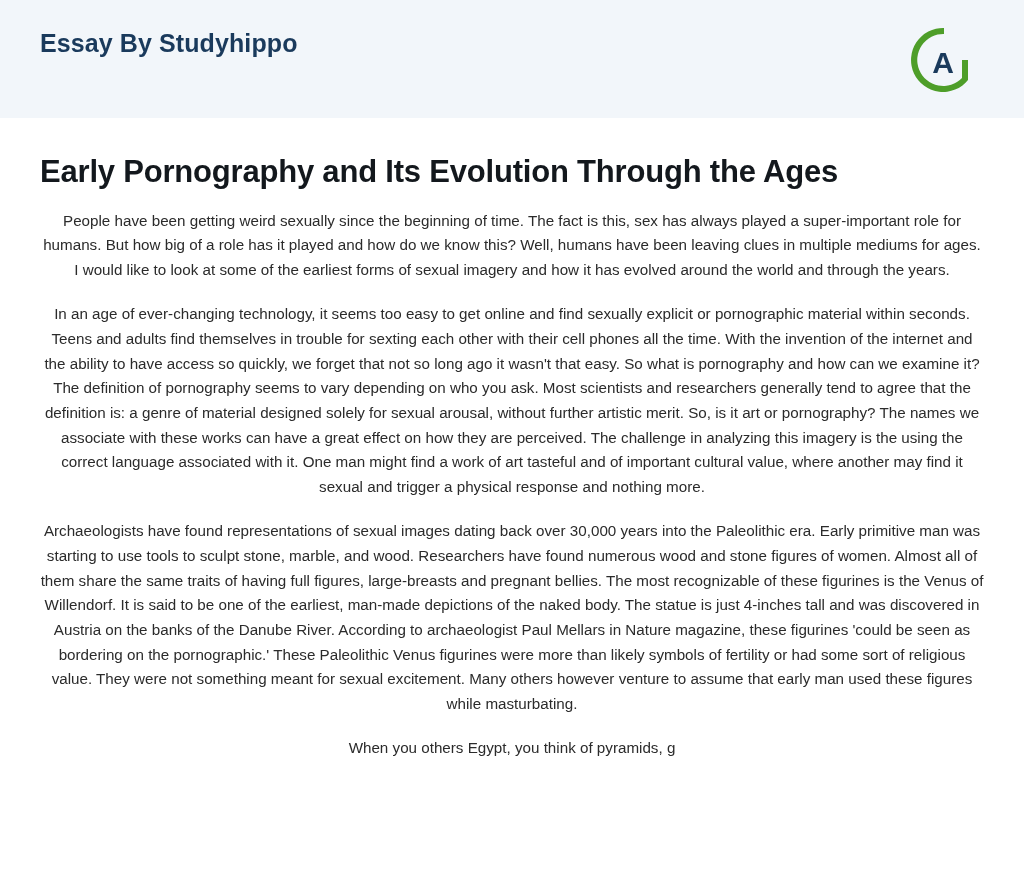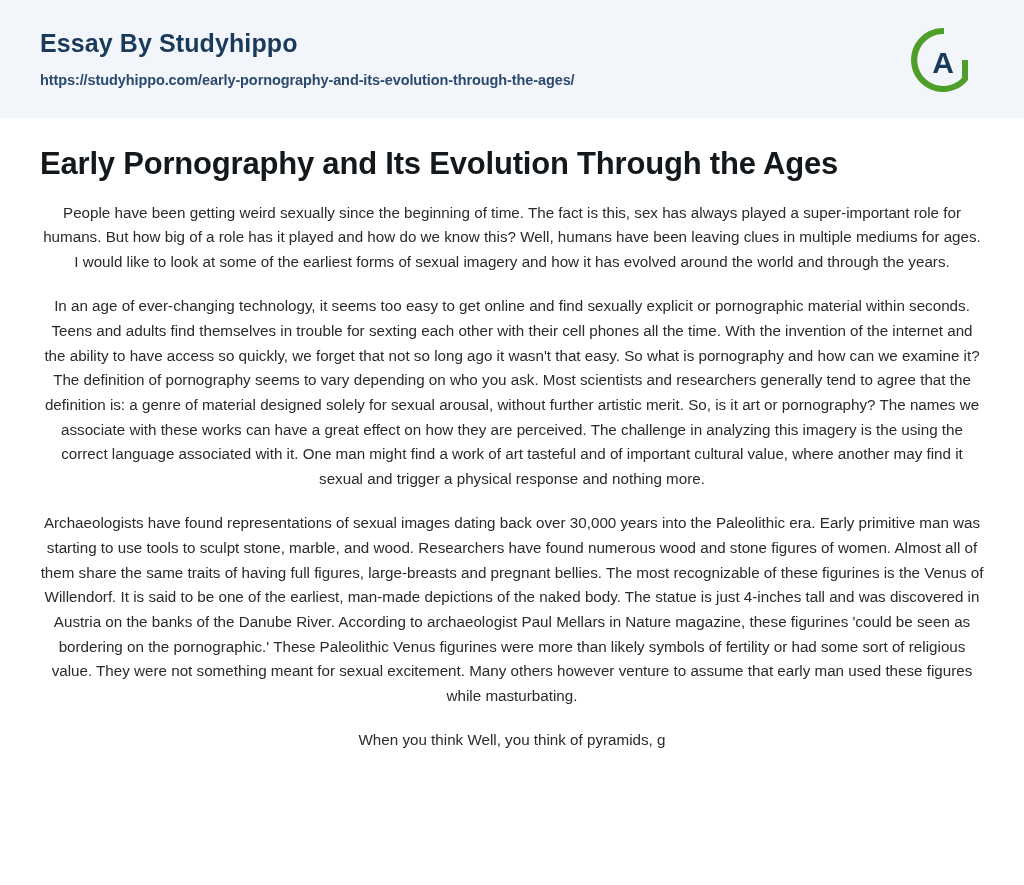--- a/index.html
+++ b/index.html
@@ -56,52 +56,51 @@
 
   
   .content {
     padding: 28px 40px 0 40px;
   }
   .doc-title {
     font-size: 31px;
     font-weight: bold;
     color: #13181d;
     line-height: 1.18;
-    margin: 0 0 18px 0;
+    margin: 8px 0 18px 0;
     letter-spacing: -0.2px;
   }
   .para {
     font-size: 15.2px;
     line-height: 1.62;
     color: #2b2b2b;
     margin: 0 0 20px 0;
     text-align: center;
   }
   .para:last-child {
     margin-bottom: 0;
   }
 </style>
 </head>
 <body>
 
 <div class="page">
 
   <div class="header">
     <div class="brand">Essay By Studyhippo</div>
-    <div class="source-url">https://studyhippo.com/early-pornography-and-its-evolution-through-the-ages/</div>
     <div class="logo">
       <svg width="76" height="76" viewBox="0 0 76 76" xmlns="http://www.w3.org/2000/svg">
         <path d="M38 6 A32 32 0 1 0 62 58 L62 38 L56 38 L56 56 A26 26 0 1 1 38 12 Z" fill="#4e9e29"></path>
         <text x="37" y="51" font-family="Liberation Sans, sans-serif" font-size="30" font-weight="bold" fill="#1a3a5c" text-anchor="middle">A</text>
       </svg>
     </div>
   </div>
 
   <div class="content">
     <h1 class="doc-title">Early Pornography and Its Evolution Through the Ages</h1>
 
     <p class="para">People have been getting weird sexually since the beginning of time. The fact is this, sex has always played a super-important role for humans. But how big of a role has it played and how do we know this? Well, humans have been leaving clues in multiple mediums for ages. I would like to look at some of the earliest forms of sexual imagery and how it has evolved around the world and through the years.</p>
     <p class="para">In an age of ever-changing technology, it seems too easy to get online and find sexually explicit or pornographic material within seconds. Teens and adults find themselves in trouble for sexting each other with their cell phones all the time. With the invention of the internet and the ability to have access so quickly, we forget that not so long ago it wasn't that easy. So what is pornography and how can we examine it? The definition of pornography seems to vary depending on who you ask. Most scientists and researchers generally tend to agree that the definition is: a genre of material designed solely for sexual arousal, without further artistic merit. So, is it art or pornography? The names we associate with these works can have a great effect on how they are perceived. The challenge in analyzing this imagery is the using the correct language associated with it. One man might find a work of art tasteful and of important cultural value, where another may find it sexual and trigger a physical response and nothing more.</p>
     <p class="para">Archaeologists have found representations of sexual images dating back over 30,000 years into the Paleolithic era. Early primitive man was starting to use tools to sculpt stone, marble, and wood. Researchers have found numerous wood and stone figures of women. Almost all of them share the same traits of having full figures, large-breasts and pregnant bellies. The most recognizable of these figurines is the Venus of Willendorf. It is said to be one of the earliest, man-made depictions of the naked body. The statue is just 4-inches tall and was discovered in Austria on the banks of the Danube River. According to archaeologist Paul Mellars in Nature magazine, these figurines 'could be seen as bordering on the pornographic.' These Paleolithic Venus figurines were more than likely symbols of fertility or had some sort of religious value. They were not something meant for sexual excitement. Many others however venture to assume that early man used these figures while masturbating.</p>
-    <p class="para">When you think Well, you think of pyramids, g</p>
+    <p class="para">When you others Egypt, you think of pyramids, g</p>
   </div>
 
 </div>
 
 </body></html>

